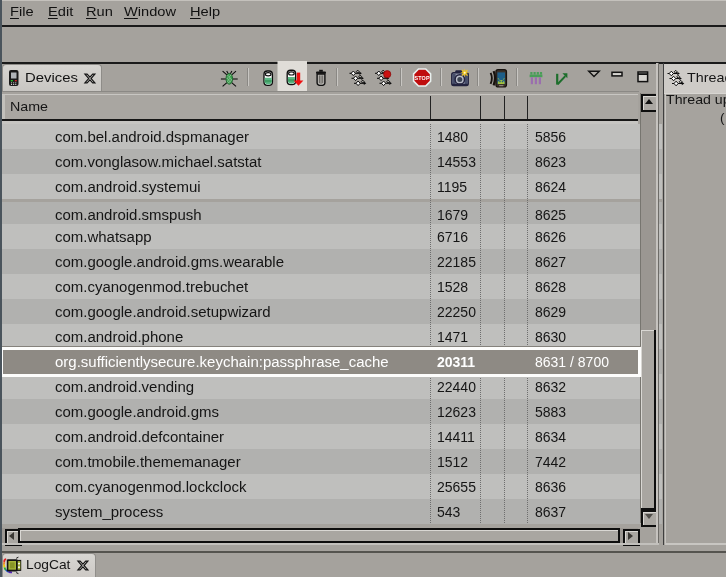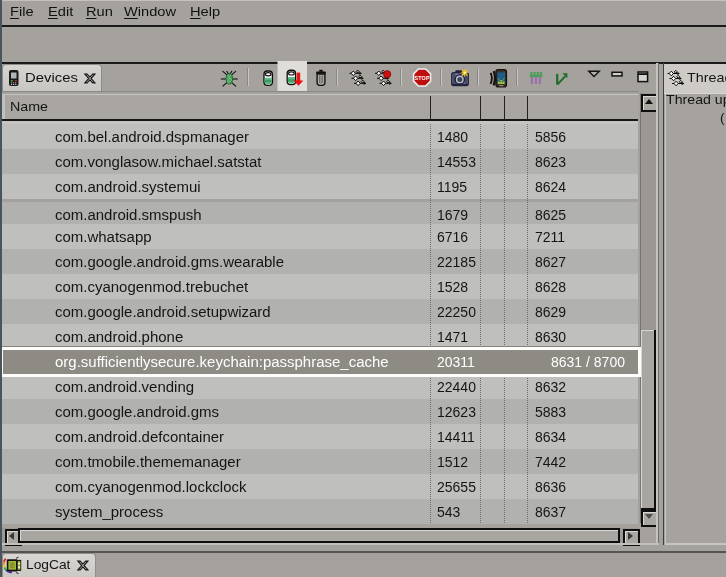--- a/index.html
+++ b/index.html
@@ -2,21 +2,21 @@
 <html><head>
 <meta charset="utf-8">
 <style>
   html,body{margin:0;padding:0;}
   body{width:726px;height:577px;position:relative;overflow:hidden;
        background:#a5a29d;font-family:"Liberation Sans",sans-serif;
        font-size:13.5px;color:#151515;}
   .abs{position:absolute;}
   .menu{position:absolute;top:4px;font-size:13.5px;color:#111;transform:scaleX(1.084);transform-origin:0 50%;}
   .menu u{text-decoration-thickness:1px;text-underline-offset:2px;}
-  .row{position:absolute;left:2px;width:636px;height:25px;}
+  .row{position:absolute;left:2px;width:636px;height:25px;padding-left:24px;}
   .rl{position:absolute;left:53px;top:5px;font-size:14px;white-space:pre;transform:scaleX(1.07);transform-origin:0 0;}
   .rp{position:absolute;left:435px;top:4.5px;font-size:14px;}
   .rq{position:absolute;left:533px;top:4.5px;font-size:14px;}
   .light{background:#bfbfbd;}
   .dark{background:#b1b1af;}
   .dotcol{position:absolute;width:1px;top:124px;height:400px;
     background:repeating-linear-gradient(180deg,#6e6e6e 0 1px,transparent 1px 2px);}
   .sbbtn{position:absolute;background:#aaa7a2;border:2px solid #0e0e0e;
     box-shadow:inset 1px 1px 0 #d9d7d3;}
 </style>
@@ -68,21 +68,21 @@
       <span class="rq">8624</span>
     </div>
 <div class="row dark" style="top:202px">
       <span class="rl">com.android.smspush</span>
       <span class="rp">1679</span>
       <span class="rq">8625</span>
     </div>
 <div class="row light" style="top:224px">
       <span class="rl">com.whatsapp</span>
       <span class="rp">6716</span>
-      <span class="rq">7211</span>
+      <span class="rq">8626</span>
     </div>
 <div class="row dark" style="top:249px">
       <span class="rl">com.google.android.gms.wearable</span>
       <span class="rp">22185</span>
       <span class="rq">8627</span>
     </div>
 <div class="row light" style="top:274px">
       <span class="rl">com.cyanogenmod.trebuchet</span>
       <span class="rp">1528</span>
       <span class="rq">8628</span>
@@ -134,22 +134,22 @@
 <div class="dotcol" style="left:480px;"></div>
 <div class="dotcol" style="left:504px;"></div>
 <div class="dotcol" style="left:527px;"></div>
 
 <div class="abs" style="left:640px;top:93px;width:1.5px;height:430px;background:#77756f;"></div>
 
 <div class="abs" style="left:0px;top:346px;width:641px;height:1px;background:#85827c;"></div>
 <div class="abs" style="left:1.5px;top:346.9px;width:639px;height:30.5px;background:#fdfdfc;"></div>
 <div class="abs" style="left:2.5px;top:350px;width:635px;height:23.8px;background:#8e8a84;"></div>
 <div class="abs" style="left:55px;top:354.3px;font-size:14px;color:#fff;transform:scaleX(1.07);transform-origin:0 0;">org.sufficientlysecure.keychain:passphrase_cache</div>
-<div class="abs" style="left:437px;top:354.3px;font-size:14px;color:#fff;">20311</div>
-<div class="abs" style="left:535px;top:354.3px;font-size:14px;color:#fff;margin-left:16px;">8631 / 8700</div>
+<div class="abs" style="left:437px;top:354.3px;font-size:14px;color:#fff;font-weight:bold;">20311</div>
+<div class="abs" style="left:535px;top:354.3px;font-size:14px;color:#fff;">8631 / 8700</div>
 
 <div class="abs" style="left:641px;top:93px;width:15px;height:430px;background:#9b9792;"></div>
 <div class="sbbtn" style="left:641px;top:94px;width:14px;height:14px;"></div>
 <div class="abs" style="left:645px;top:98.5px;width:0;height:0;border-left:4px solid transparent;border-right:4px solid transparent;border-bottom:5px solid #111;"></div>
 
 <div class="abs" style="left:641px;top:330px;width:15px;height:180px;background:#a9a6a1;
      border-right:2px solid #0e0e0e;border-bottom:2px solid #0e0e0e;box-sizing:border-box;
      box-shadow:inset 1px 1px 0 #d9d7d3;"></div>
 
 <div class="sbbtn" style="left:641px;top:510px;width:14px;height:13px;"></div>

